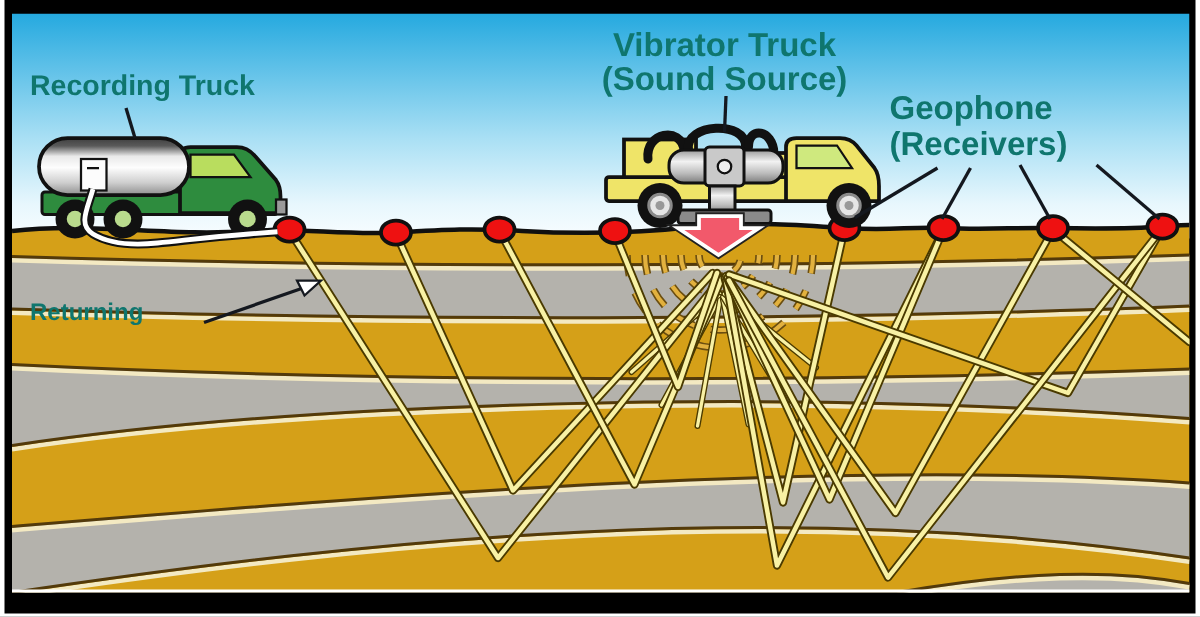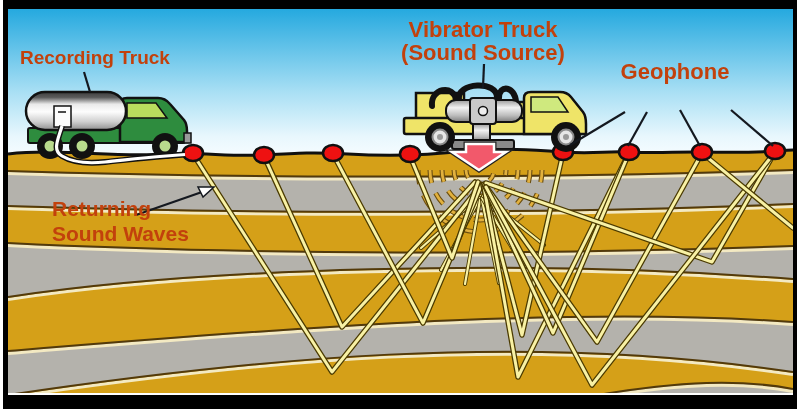--- a/index.html
+++ b/index.html
@@ -1,24 +1,24 @@
 <!DOCTYPE html>
 <html><head>
 <meta charset="utf-8">
 <style>
   html,body{margin:0;padding:0;background:#ffffff;}
   .page{position:relative;width:800px;height:411px;background:#ffffff;overflow:hidden;
         font-family:"Liberation Sans","DejaVu Sans",sans-serif;}
   .page svg{position:absolute;left:0;top:0;}
-  .lbl{position:absolute;font-weight:bold;color:#c2410c;letter-spacing:0px;}
+  .lbl{position:absolute;font-weight:bold;color:#0f766e;letter-spacing:0px;}
   .lbl span{display:block;}
   .lbl-recording{left:20px;top:47px;font-size:19px;}
   .lbl-vibrator{left:377px;top:18px;width:212px;font-size:22px;line-height:23px;text-align:center;}
-  .lbl-geophone{left:593px;top:60px;width:164px;font-size:22px;line-height:24px;text-align:center;}
-  .lbl-returning{left:20px;top:196px;font-size:21px;line-height:25px;margin-left:32px;}
+  .lbl-geophone{left:593px;top:60px;width:164px;font-size:22px;line-height:24px;text-align:left;}
+  .lbl-returning{left:20px;top:196px;font-size:16px;line-height:25px;}
   
   .ray-o{stroke:#4a3a00;stroke-width:5.5;fill:none;stroke-linejoin:round;stroke-linecap:round;}
   .ray-f{stroke:#f8f1a4;stroke-width:3;fill:none;stroke-linejoin:round;stroke-linecap:round;}
   .spray-o{stroke:#4a3a00;stroke-width:4;fill:none;stroke-linecap:round;}
   .spray-f{stroke:#f8f1a4;stroke-width:2.2;fill:none;stroke-linecap:round;}
   .arc-o{stroke:#6b4e10;stroke-width:5;fill:none;}
   .arc-f{stroke:#e2b13e;stroke-width:2.8;fill:none;}
   .bnd-hi{stroke:#f3e9c2;stroke-width:3;fill:none;}
   .bnd{stroke:#533a0a;stroke-width:2;fill:none;}
   .ptr{stroke:#14181f;stroke-width:2.2;fill:none;}
@@ -255,19 +255,19 @@
 
 <div class="lbl lbl-recording">
   <span>Recording Truck</span>
 </div>
 <div class="lbl lbl-vibrator">
   <span>Vibrator Truck</span>
   <span>(Sound Source)</span>
 </div>
 <div class="lbl lbl-geophone">
   <span>Geophone</span>
+  <span>(Receivers)</span>
 </div>
 <div class="lbl lbl-returning">
   <span>Returning</span>
-  <span>Sound Waves</span>
 </div>
 
 </div>
 
 </body></html>

